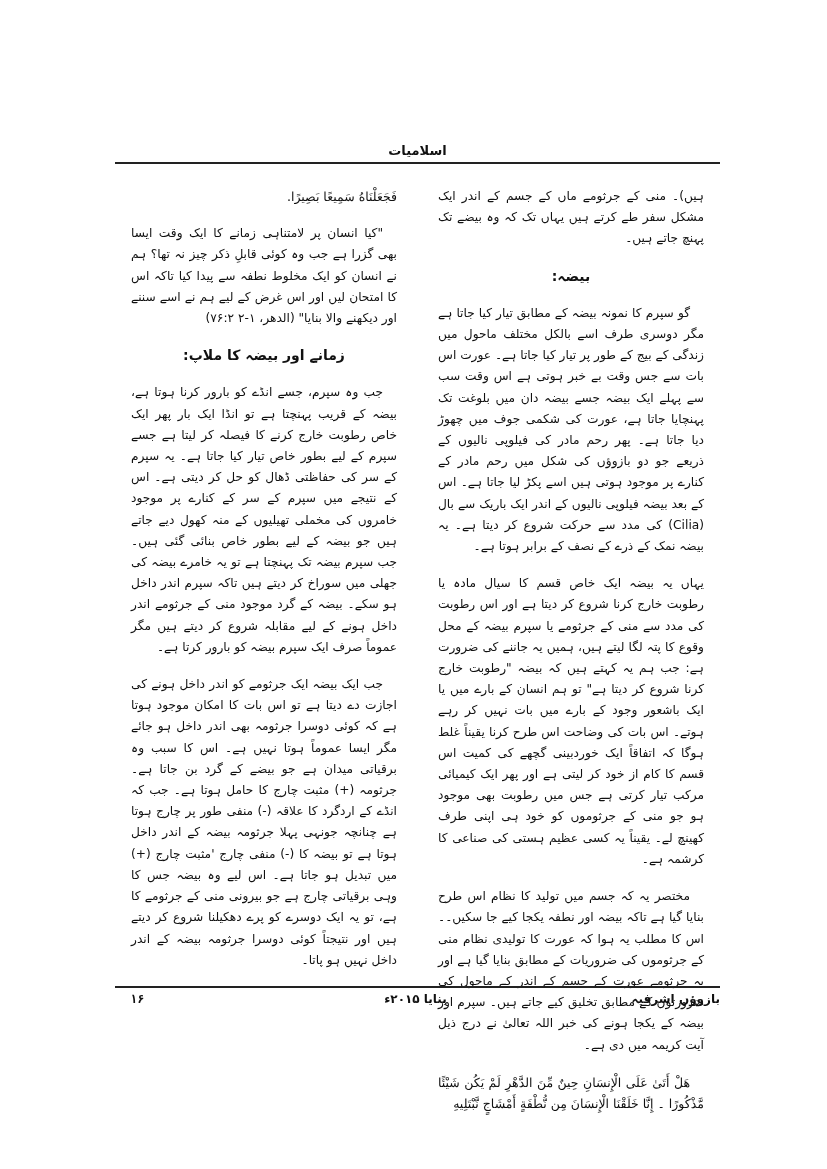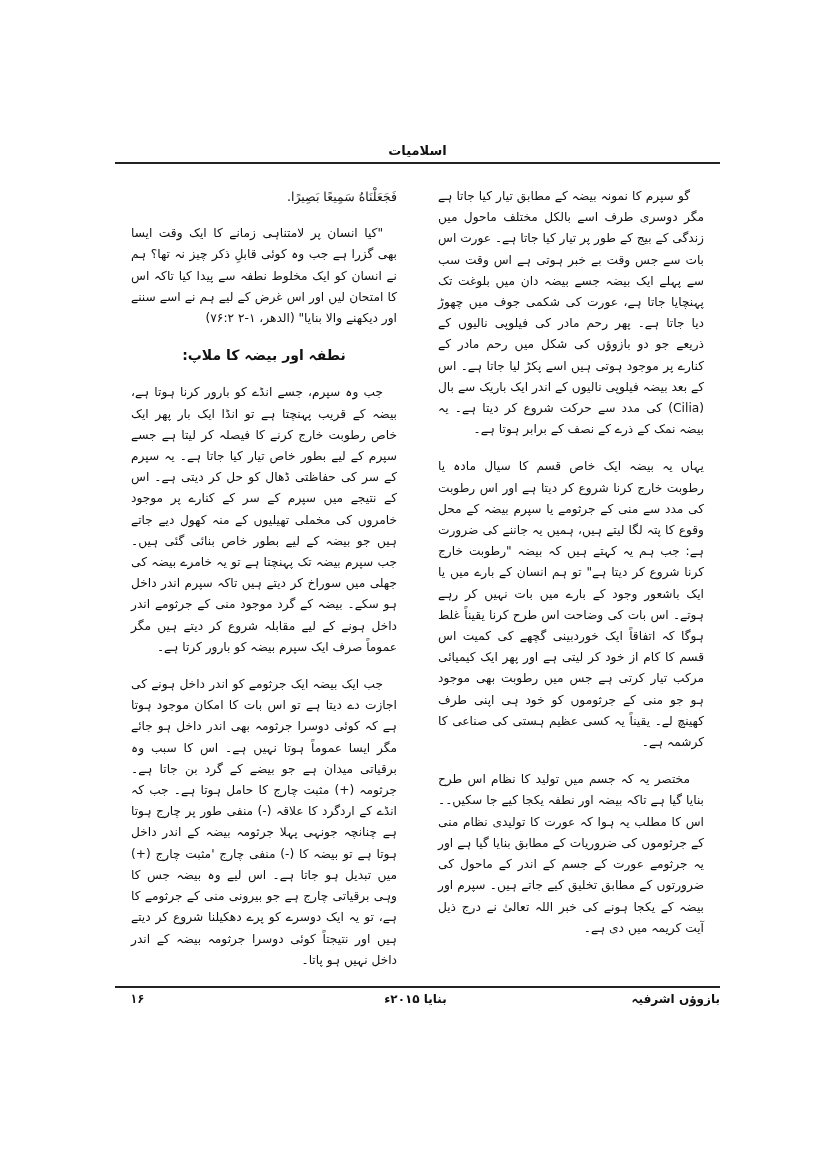--- a/index.html
+++ b/index.html
@@ -25,29 +25,32 @@
 </style>
 </head>
 <body>
 
 <div class="page">
 
   <div class="running-head">اسلامیات</div>
   <div class="rule-top"></div>
 
   <div class="col col-right">
+    <p>ہیں)۔ منی کے جرثومے ماں کے جسم کے اندر ایک مشکل سفر طے کرتے ہیں یہاں تک کہ وہ بیضے تک پہنچ جاتے ہیں۔</p>
+    <p class="heading">بیضہ:</p>
     <p class="indent">گو سپرم کا نمونہ بیضہ کے مطابق تیار کیا جاتا ہے مگر دوسری طرف اسے بالکل مختلف ماحول میں زندگی کے بیج کے طور پر تیار کیا جاتا ہے۔ عورت اس بات سے جس وقت بے خبر ہوتی ہے اس وقت سب سے پہلے ایک بیضہ جسے بیضہ دان میں بلوغت تک پہنچایا جاتا ہے، عورت کی شکمی جوف میں چھوڑ دیا جاتا ہے۔ پھر رحم مادر کی فیلوپی نالیوں کے ذریعے جو دو بازوؤں کی شکل میں رحم مادر کے کنارے پر موجود ہوتی ہیں اسے پکڑ لیا جاتا ہے۔ اس کے بعد بیضہ فیلوپی نالیوں کے اندر ایک باریک سے بال (Cilia) کی مدد سے حرکت شروع کر دیتا ہے۔ یہ بیضہ نمک کے ذرے کے نصف کے برابر ہوتا ہے۔</p>
     <p>یہاں یہ بیضہ ایک خاص قسم کا سیال مادہ یا رطوبت خارج کرنا شروع کر دیتا ہے اور اس رطوبت کی مدد سے منی کے جرثومے یا سپرم بیضہ کے محل وقوع کا پتہ لگا لیتے ہیں، ہمیں یہ جاننے کی ضرورت ہے: جب ہم یہ کہتے ہیں کہ بیضہ "رطوبت خارج کرنا شروع کر دیتا ہے" تو ہم انسان کے بارے میں یا ایک باشعور وجود کے بارے میں بات نہیں کر رہے ہوتے۔ اس بات کی وضاحت اس طرح کرنا یقیناً غلط ہوگا کہ اتفاقاً ایک خوردبینی گچھے کی کمیت اس قسم کا کام از خود کر لیتی ہے اور پھر ایک کیمیائی مرکب تیار کرتی ہے جس میں رطوبت بھی موجود ہو جو منی کے جرثوموں کو خود ہی اپنی طرف کھینچ لے۔ یقیناً یہ کسی عظیم ہستی کی صناعی کا کرشمہ ہے۔</p>
     <p class="indent">مختصر یہ کہ جسم میں تولید کا نظام اس طرح بنایا گیا ہے تاکہ بیضہ اور نطفہ یکجا کیے جا سکیں۔۔اس کا مطلب یہ ہوا کہ عورت کا تولیدی نظام منی کے جرثوموں کی ضروریات کے مطابق بنایا گیا ہے اور یہ جرثومے عورت کے جسم کے اندر کے ماحول کی ضرورتوں کے مطابق تخلیق کیے جاتے ہیں۔ سپرم اور بیضہ کے یکجا ہونے کی خبر اللہ تعالیٰ نے درج ذیل آیت کریمہ میں دی ہے۔</p>
+    <p class="arabic indent">هَلْ أَتَىٰ عَلَى الْإِنسَانِ حِينٌ مِّنَ الدَّهْرِ لَمْ يَكُن شَيْئًا مَّذْكُورًا ۔ إِنَّا خَلَقْنَا الْإِنسَانَ مِن نُّطْفَةٍ أَمْشَاجٍ نَّبْتَلِيهِ</p>
   </div>
 
   <div class="col col-left">
     <p class="arabic">فَجَعَلْنَاهُ سَمِيعًا بَصِيرًا.</p>
     <p class="indent">"کیا انسان پر لامتناہی زمانے کا ایک وقت ایسا بھی گزرا ہے جب وہ کوئی قابلِ ذکر چیز نہ تھا؟ ہم نے انسان کو ایک مخلوط نطفہ سے پیدا کیا تاکہ اس کا امتحان لیں اور اس غرض کے لیے ہم نے اسے سننے اور دیکھنے والا بنایا" (الدھر، ۱-۲ ۷۶:۲)</p>
-    <p class="heading" style="margin-top:10px;">نطفہ اور بیضہ کا ملاپ:</p>
+    <p class="heading" style="margin-top:10px;">زمانے اور بیضہ کا ملاپ:</p>
     <p class="indent">جب وہ سپرم، جسے انڈے کو بارور کرنا ہوتا ہے، بیضہ کے قریب پہنچتا ہے تو انڈا ایک بار پھر ایک خاص رطوبت خارج کرنے کا فیصلہ کر لیتا ہے جسے سپرم کے لیے بطور خاص تیار کیا جاتا ہے۔ یہ سپرم کے سر کی حفاظتی ڈھال کو حل کر دیتی ہے۔ اس کے نتیجے میں سپرم کے سر کے کنارے پر موجود خامروں کی مخملی تھیلیوں کے منہ کھول دیے جاتے ہیں جو بیضہ کے لیے بطور خاص بنائی گئی ہیں۔ جب سپرم بیضہ تک پہنچتا ہے تو یہ خامرے بیضہ کی جھلی میں سوراخ کر دیتے ہیں تاکہ سپرم اندر داخل ہو سکے۔ بیضہ کے گرد موجود منی کے جرثومے اندر داخل ہونے کے لیے مقابلہ شروع کر دیتے ہیں مگر عموماً صرف ایک سپرم بیضہ کو بارور کرتا ہے۔</p>
     <p class="indent">جب ایک بیضہ ایک جرثومے کو اندر داخل ہونے کی اجازت دے دیتا ہے تو اس بات کا امکان موجود ہوتا ہے کہ کوئی دوسرا جرثومہ بھی اندر داخل ہو جائے مگر ایسا عموماً ہوتا نہیں ہے۔ اس کا سبب وہ برقیاتی میدان ہے جو بیضے کے گرد بن جاتا ہے۔ جرثومہ (+) مثبت چارج کا حامل ہوتا ہے۔ جب کہ انڈے کے اردگرد کا علاقہ (-) منفی طور پر چارج ہوتا ہے چنانچہ جونہی پہلا جرثومہ بیضہ کے اندر داخل ہوتا ہے تو بیضہ کا (-) منفی چارج 'مثبت چارج (+) میں تبدیل ہو جاتا ہے۔ اس لیے وہ بیضہ جس کا وہی برقیاتی چارج ہے جو بیرونی منی کے جرثومے کا ہے، تو یہ ایک دوسرے کو پرے دھکیلنا شروع کر دیتے ہیں اور نتیجتاً کوئی دوسرا جرثومہ بیضہ کے اندر داخل نہیں ہو پاتا۔</p>
   </div>
 
   <div class="rule-bottom"></div>
   <div class="footer footer-right">بازوؤں اشرفیہ</div>
   <div class="footer footer-center">بنایا ۲۰۱۵ء</div>
   <div class="footer footer-left">۱۶</div>
 
 </div>

